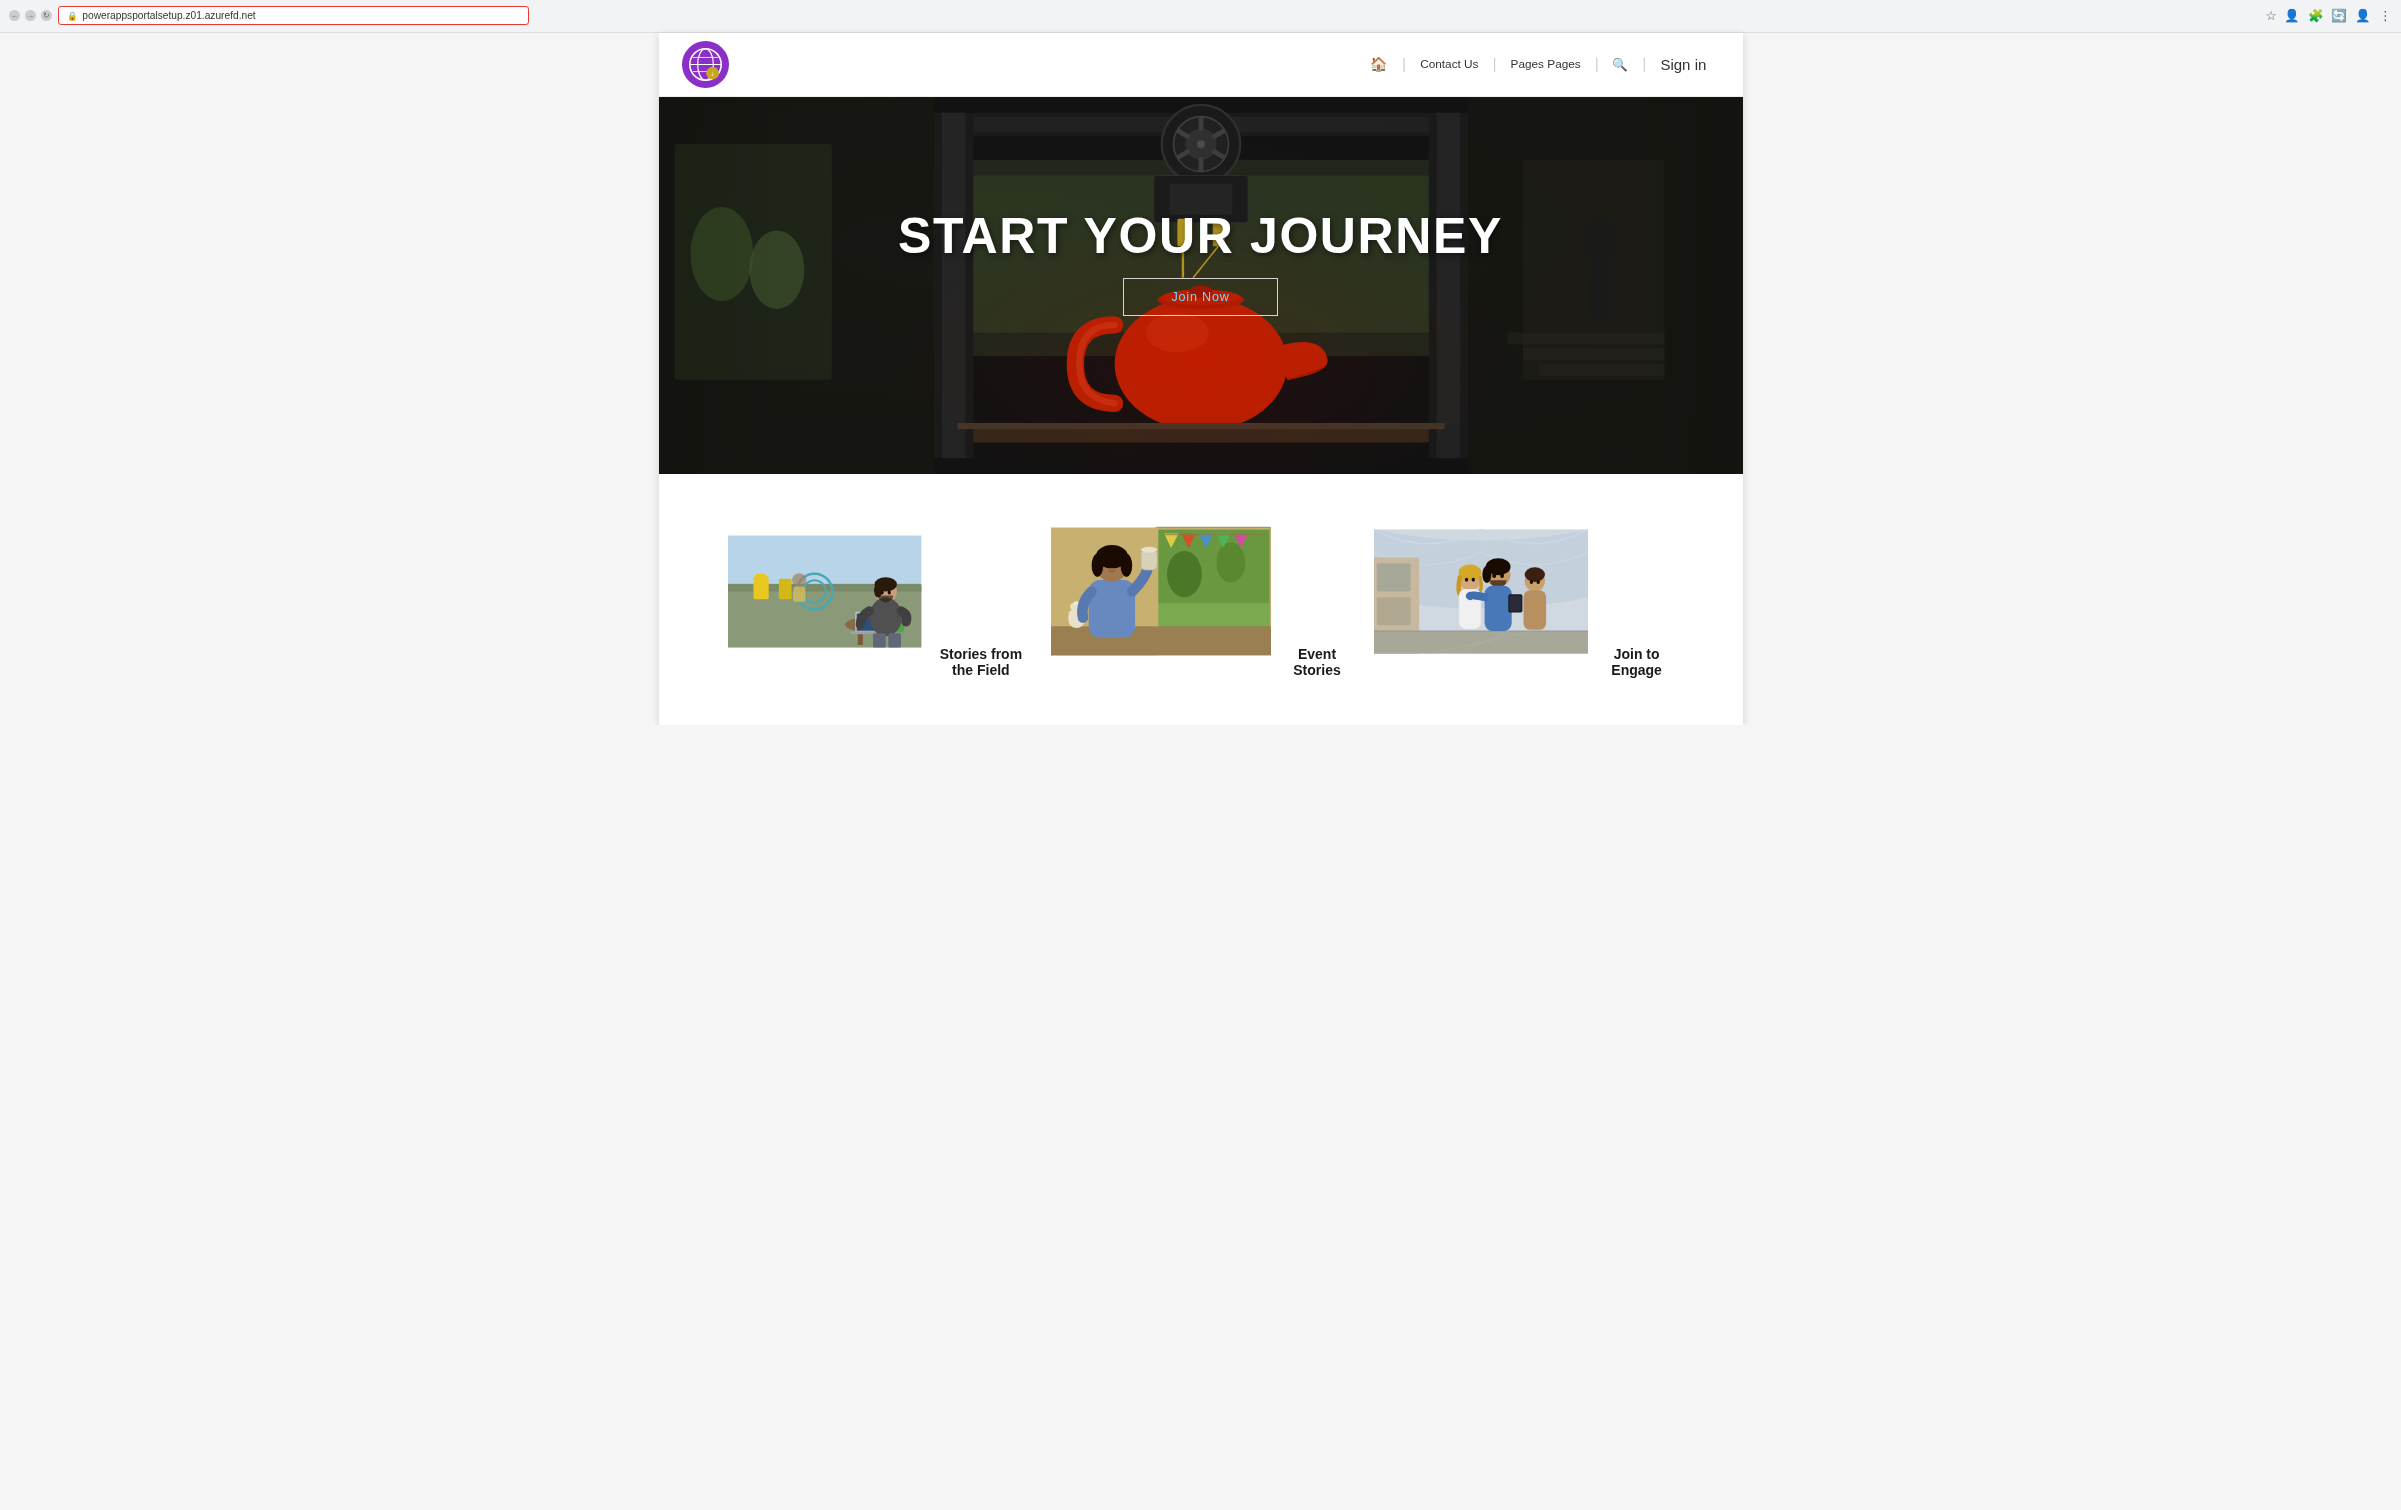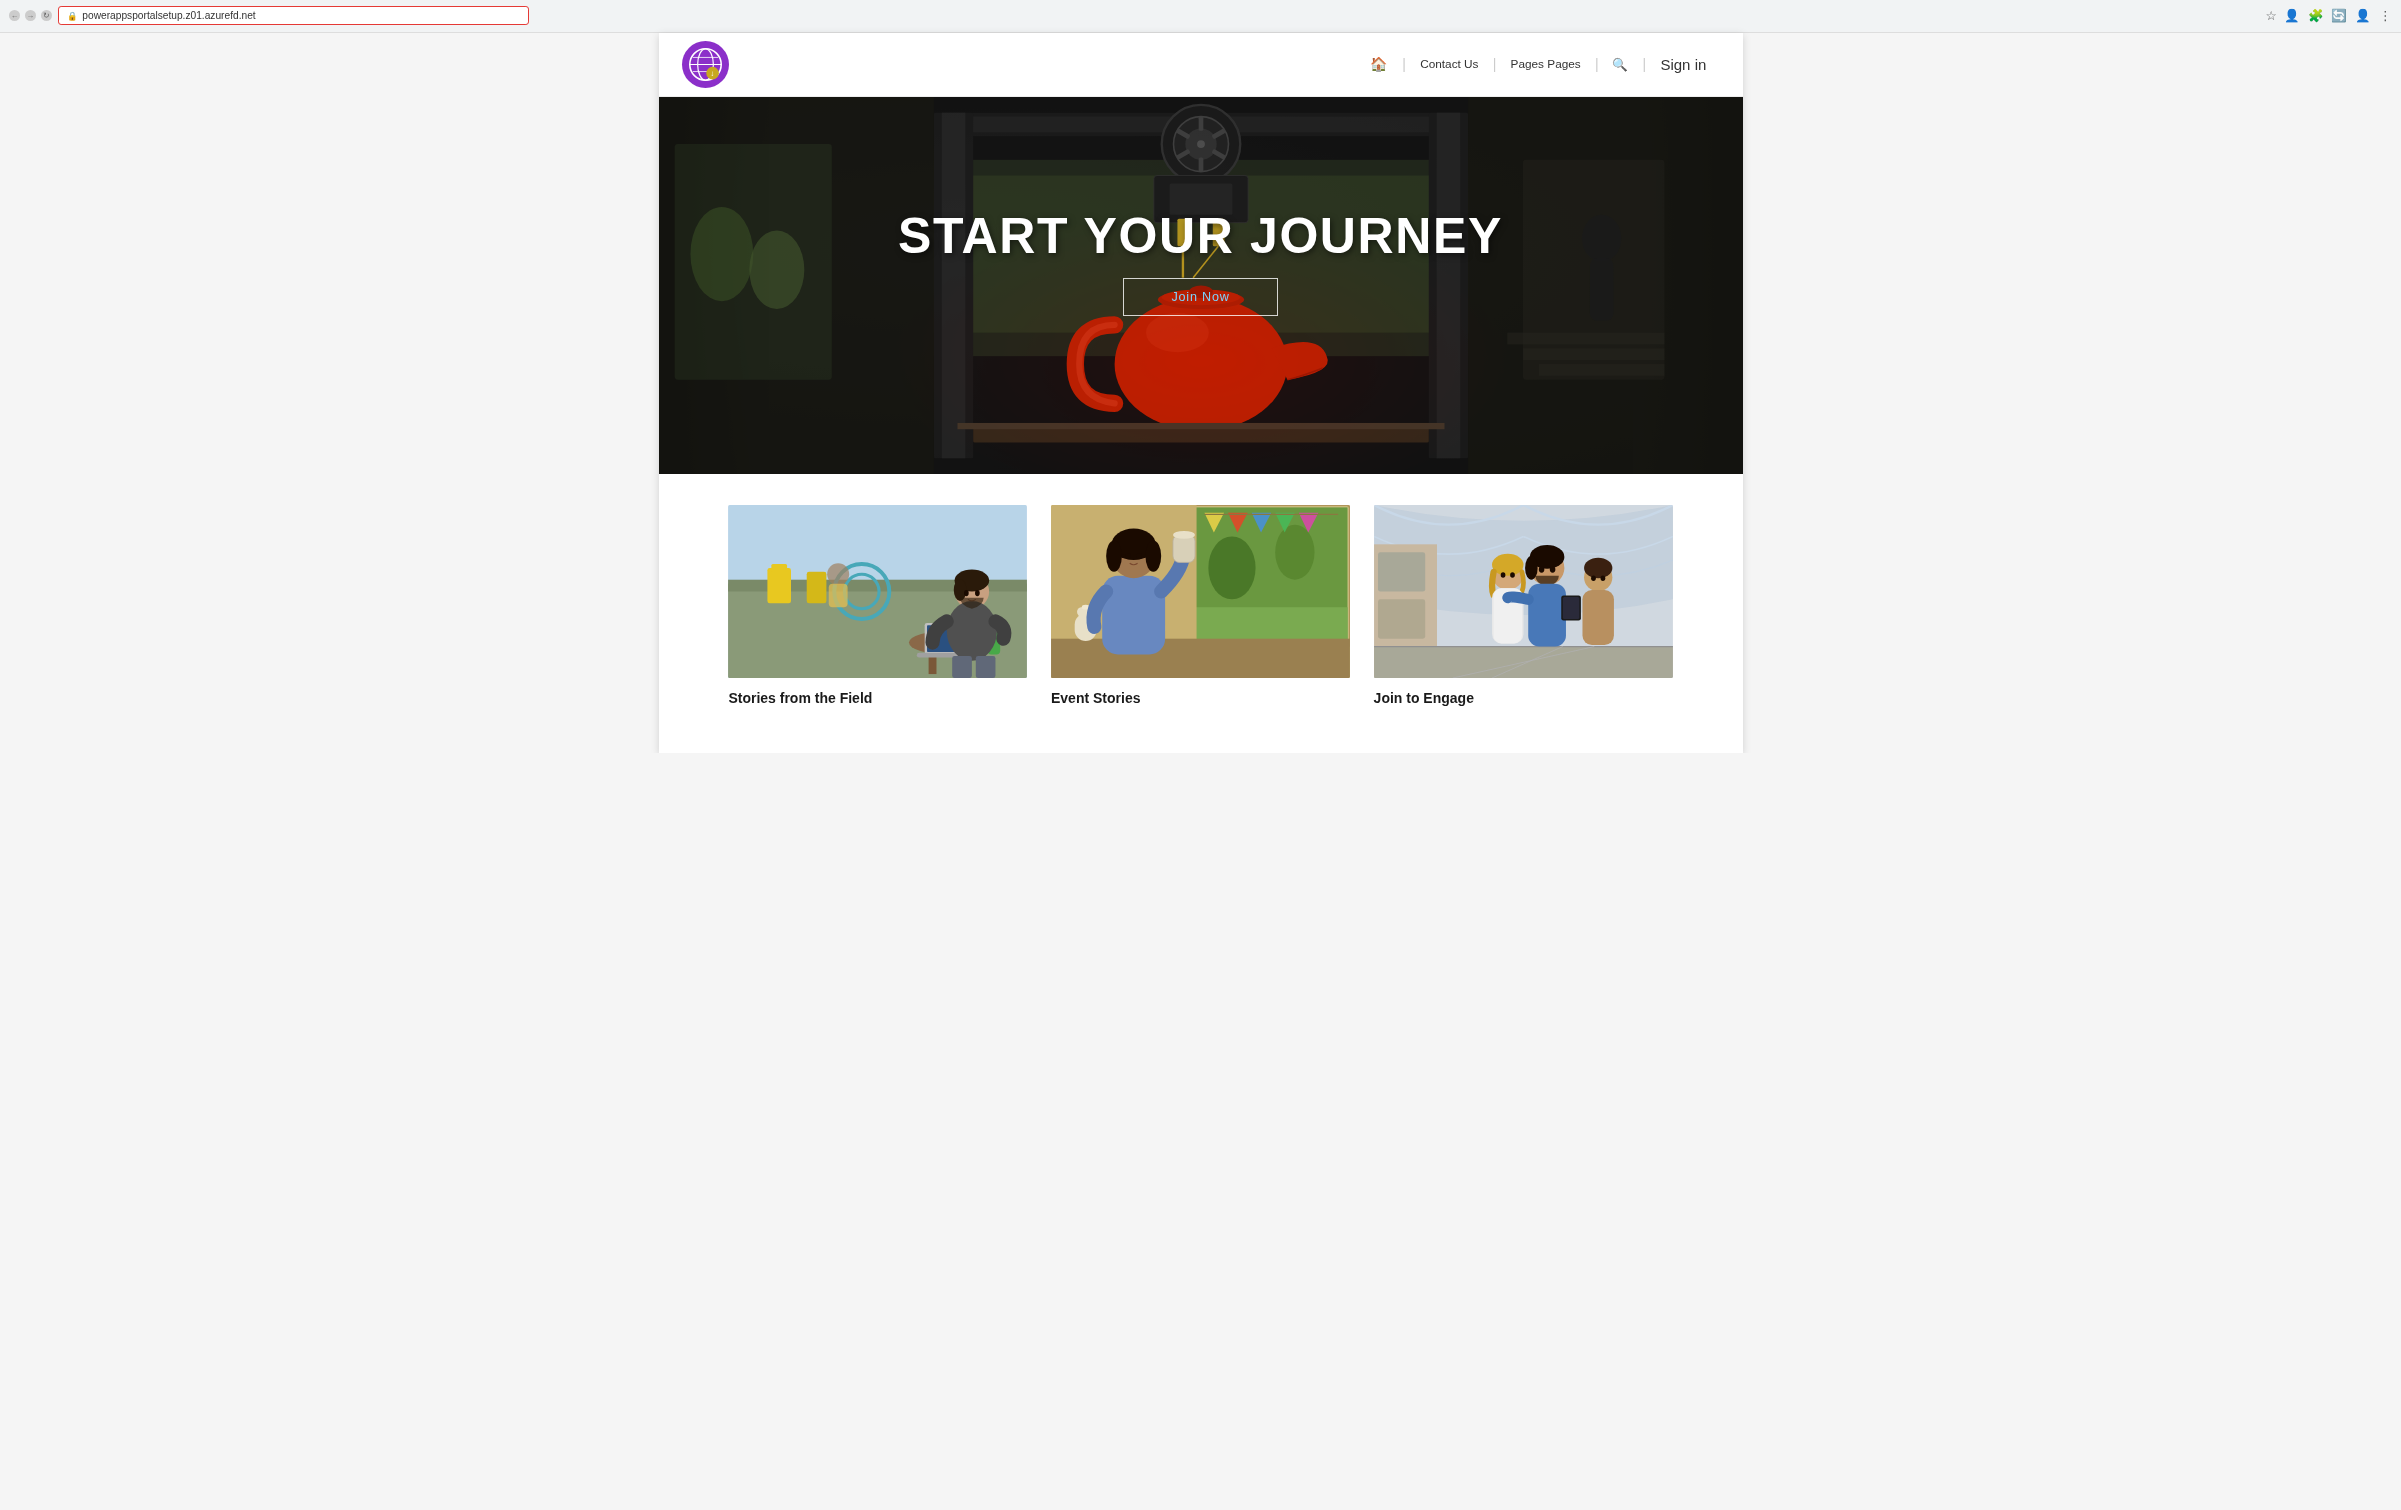--- a/index.html
+++ b/index.html
@@ -140,22 +140,21 @@
       background: white;
       padding: 31px 23.6px 47px;
       display: flex;
       gap: 23.6px;
       justify-content: center;
     }
     .card {
       flex: 1;
       max-width: 299px;
       display: flex;
-      flex-direction: column;
-      align-items: flex-start;
+      align-items: flex-end;
       gap: 12.6px;
     }
     .card-image {
       width: 100%;
       height: 173px;
       border-radius: 1.6px;
       overflow: hidden;
     }
     .card-title {
       font-size: 14px;

